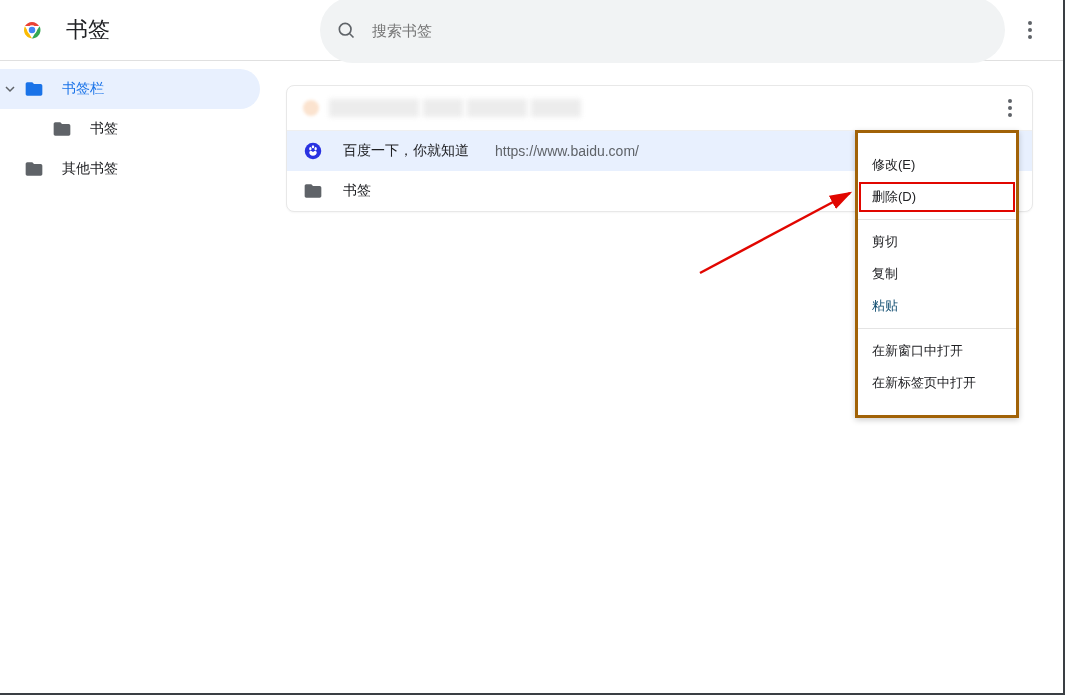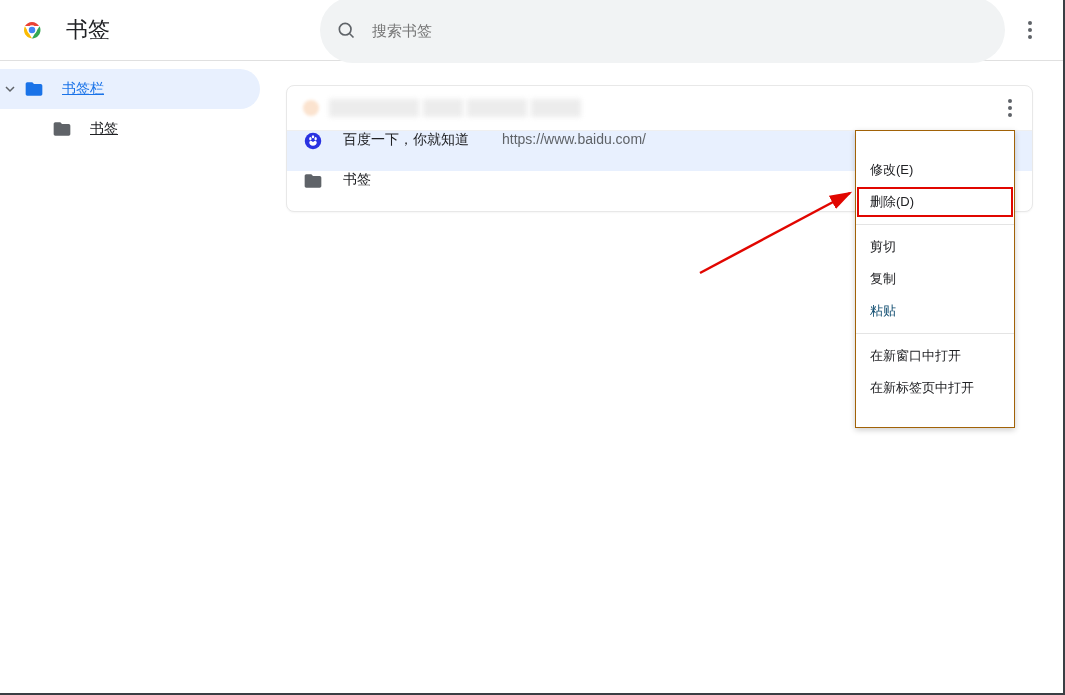--- a/index.html
+++ b/index.html
@@ -103,21 +103,20 @@
     padding-top: 8px;
   }
   .tree-item {
     display: flex;
     align-items: center;
     height: 40px;
     border-radius: 0 20px 20px 0;
     padding-left: 12px;
     cursor: pointer;
     font-size: 14px;
-    text-decoration: underline;
   }
   .tree-item.selected {
     background: #e8f0fe;
     color: #1a73e8;
   }
   .tree-item.selected .folder-icon path { fill: #1a73e8; }
   .tree-item .arrow {
     width: 20px;
     height: 20px;
     display: flex;
@@ -171,59 +170,59 @@
   .blur-strip div {
     height: 18px;
     background: #e9e9e9;
   }
   .kebab-item {
     margin-left: auto;
   }
 
   .row {
     display: flex;
-    align-items: flex-start;
+    align-items: center;
     height: 40px;
     padding: 0 16px;
     gap: 20px;
     cursor: pointer;
     font-size: 14px;
   }
   .row.hl { background: #e8f0fe; }
   .row .ico {
     width: 20px;
     height: 20px;
     flex: 0 0 auto;
     display: flex;
     align-items: center;
     justify-content: center;
   }
   .row .title { color: #202124; }
-  .row .url { color: #5f6368; margin-left: 13px; }
+  .row .url { color: #5f6368; margin-left: 6px; }
 
   .baidu-ico {
     width: 18px;
     height: 18px;
     display:flex;
     align-items:center;
     justify-content:center;
   }
   .baidu-ico svg { width:18px; height:18px; }
 
   
   .context-menu {
     position: absolute;
     top: 130px;
     left: 855px;
     width: 158px;
     background: #fff;
-    border: 1px solid #a16207;
+    border: 3px solid #a16207;
     box-shadow: 0 2px 6px rgba(0,0,0,0.2);
     z-index: 20;
-    padding: 23px 0;
+    padding: 16px 0;
   }
   .context-menu .mi {
     padding: 0 14px;
     height: 32px;
     display: flex;
     align-items: center;
     font-size: 13px;
     color: #202124;
     cursor: pointer;
   }
@@ -306,20 +305,29 @@
     <div class="tree-item tree-sub">
       <span class="arrow ph"></span>
       <span class="folder-icon">
         <svg viewBox="0 0 24 24">
             <path fill="#5f6368" d="M10 4H4c-1.1 0-2 .9-2 2v12c0 1.1.9 2 2 2h16c1.1 0 2-.9 2-2V8c0-1.1-.9-2-2-2h-8l-2-2z"></path>
           </svg>
       </span>
       <span>书签</span>
     </div>
 
+    <div class="tree-item tree-top">
+      <span class="arrow ph"></span>
+      <span class="folder-icon">
+        <svg viewBox="0 0 24 24">
+            <path fill="#5f6368" d="M10 4H4c-1.1 0-2 .9-2 2v12c0 1.1.9 2 2 2h16c1.1 0 2-.9 2-2V8c0-1.1-.9-2-2-2h-8l-2-2z"></path>
+          </svg>
+      </span>
+      <span>其他书签</span>
+    </div>
   </div>
 
   <div class="main">
     <div class="card">
       <div class="card-head-row">
         <div class="card-head-left">
           <span style="width:16px;height:16px;border-radius:50%;background:#fbe3cf;display:inline-block;filter:blur(1.5px);"></span>
           <div class="blur-strip">
             <div style="width:90px"></div>
             <div style="width:40px"></div>

